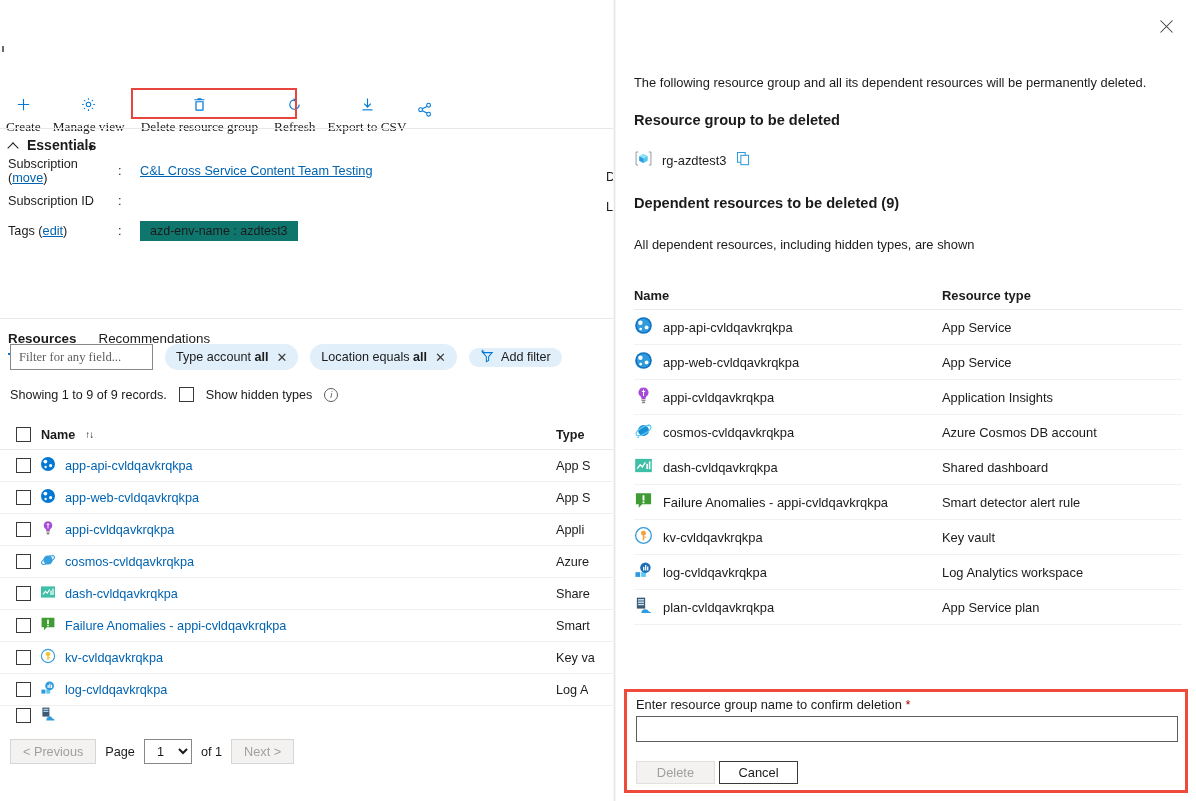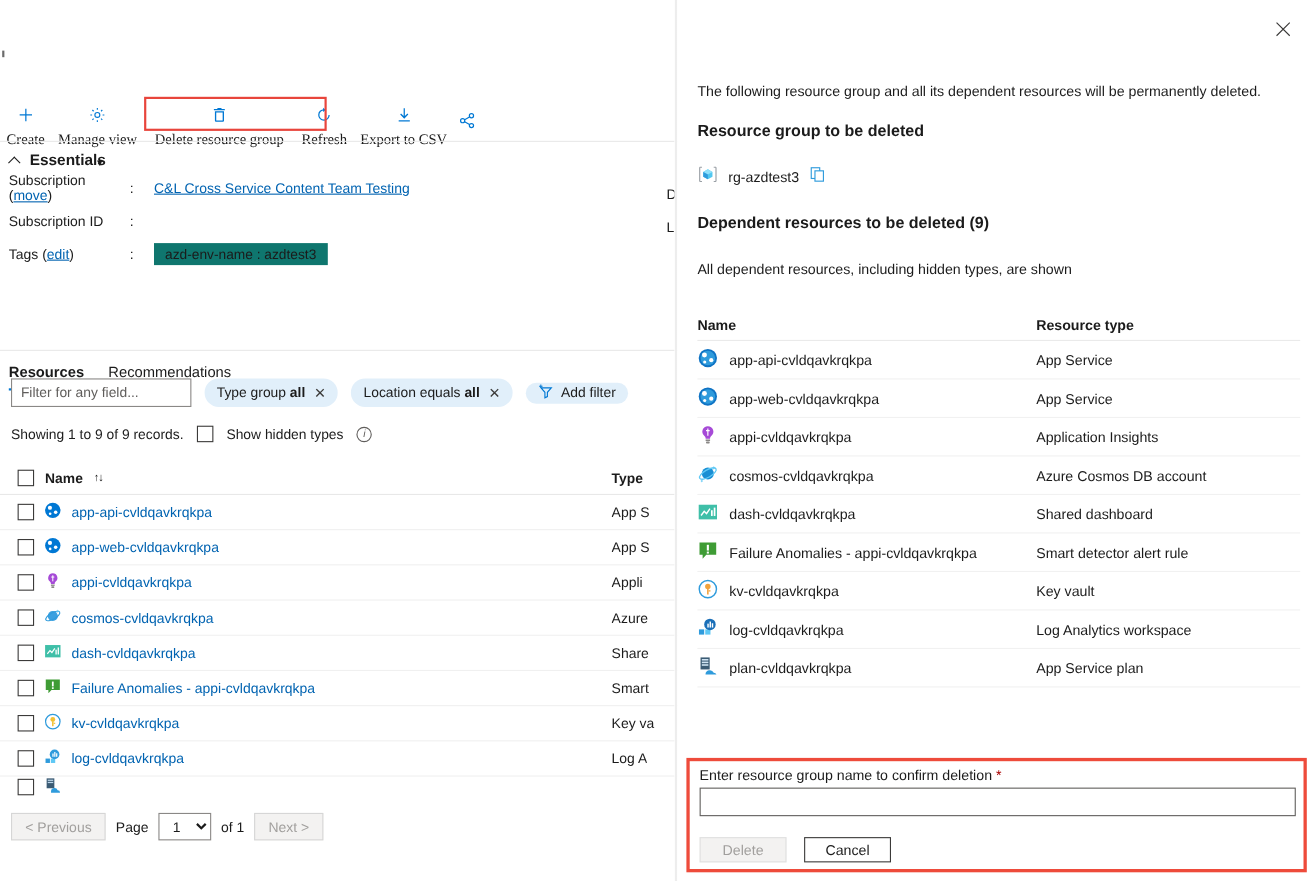--- a/index.html
+++ b/index.html
@@ -104,24 +104,24 @@
   #lp-tabs-rule {
     position:absolute; left:0; top:318px; width:616px; height:1px; background:#e8e8e8;
   }
 
   
   #filter-bar {
     position:absolute; left:10px; top:344px;
     display:flex; align-items:center; gap:12px;
   }
   #filter-input {
-    width: 164px; height: 26px;
+    width: 143px; height: 26px;
     border: 1px solid #8a8886; background:#fff;
     font-size: 12.6px; padding: 0 8px; color:#1b1b1b;
-    font-family: Liberation Sans, sans-serif;
+    font-family: Liberation Serif, serif;
   }
   #filter-input::placeholder { color:#605e5c; }
   .filter-pill {
     display:inline-flex; align-items:center; gap:8px;
     height: 26px; padding: 0 11px; border-radius: 13px;
     background:#e1effa; font-size:12.6px; color:#1b1b1b; cursor:pointer;
   }
   .filter-pill b { font-weight: bold; }
   .pill-x { font-size: 13px; color:#3b3a39; line-height:1; }
   .add-filter {
@@ -248,21 +248,21 @@
   .req-star { color:#a80000; }
   #confirm-input {
     position:absolute; left:636px; top:716px;
     width:542px; height:26px;
     border:1px solid #605e5c; background:#fff;
     font-size:12.9px; padding:0 7px; color:#1b1b1b;
     font-family:"Liberation Sans", sans-serif;
   }
   #confirm-actions {
     position:absolute; left:636px; top:761px;
-    display:flex; gap:16px;
+    display:flex; gap:4px;
   }
   #btn-delete {
     width:79px; height:23px; border:1px solid #e0e0e0; background:#f3f2f1;
     color:#a19f9d; font-size:12.9px; cursor:default;
     font-family:"Liberation Sans", sans-serif;
   }
   #btn-cancel {
     width:79px; height:23px; border:1px solid #3b3a39; background:#fff;
     color:#1b1b1b; font-size:12.9px; cursor:pointer;
     font-family:"Liberation Sans", sans-serif;
@@ -386,21 +386,21 @@
     <div id="lp-tabs">
       <div class="lp-tab active">Resources</div>
       <div class="lp-tab">Recommendations</div>
     </div>
     <div id="lp-tabs-rule"></div>
 
     <div id="filter-bar">
       <input id="filter-input" type="text" placeholder="Filter for any field..." style="">
       <span class="filter-pill">
         <span>
-          <span>Type group</span>
+          <span>Type account</span>
           <b>all</b>
         </span>
         <span class="pill-x">✕</span>
       </span>
       <span class="filter-pill">
         <span>
           <span>Location equals</span>
           <b>all</b>
         </span>
         <span class="pill-x">✕</span>

